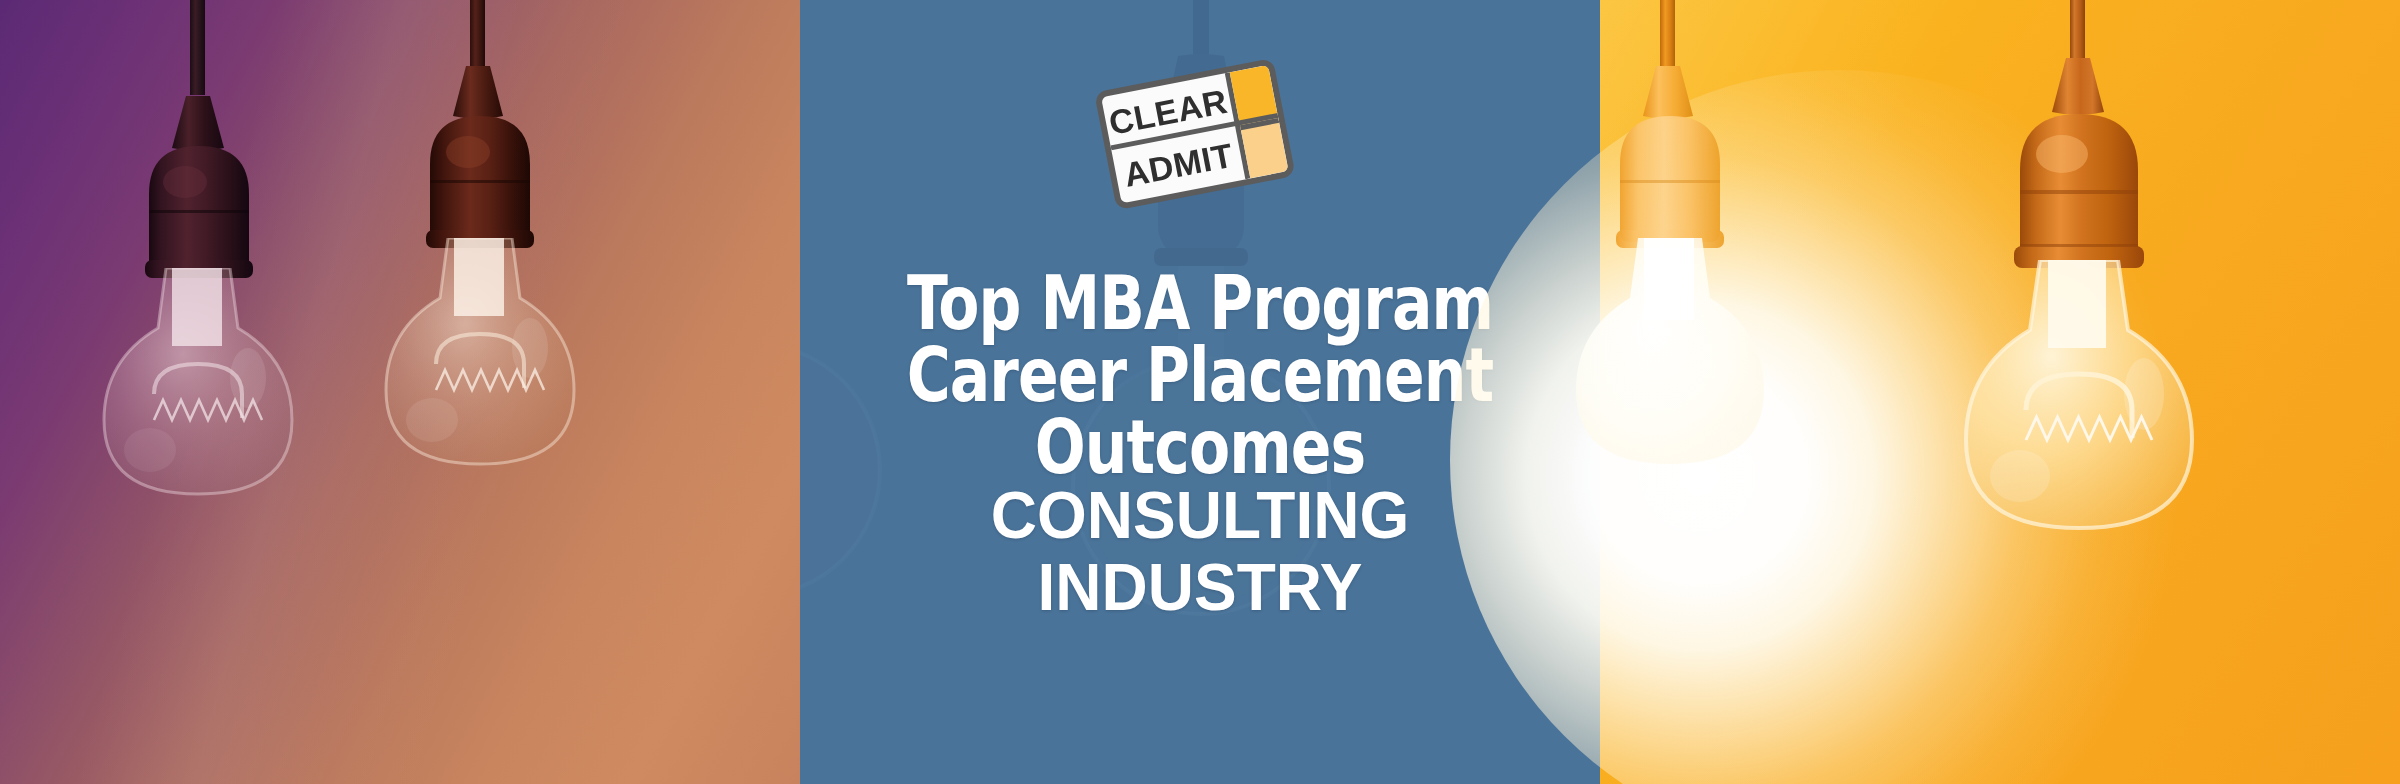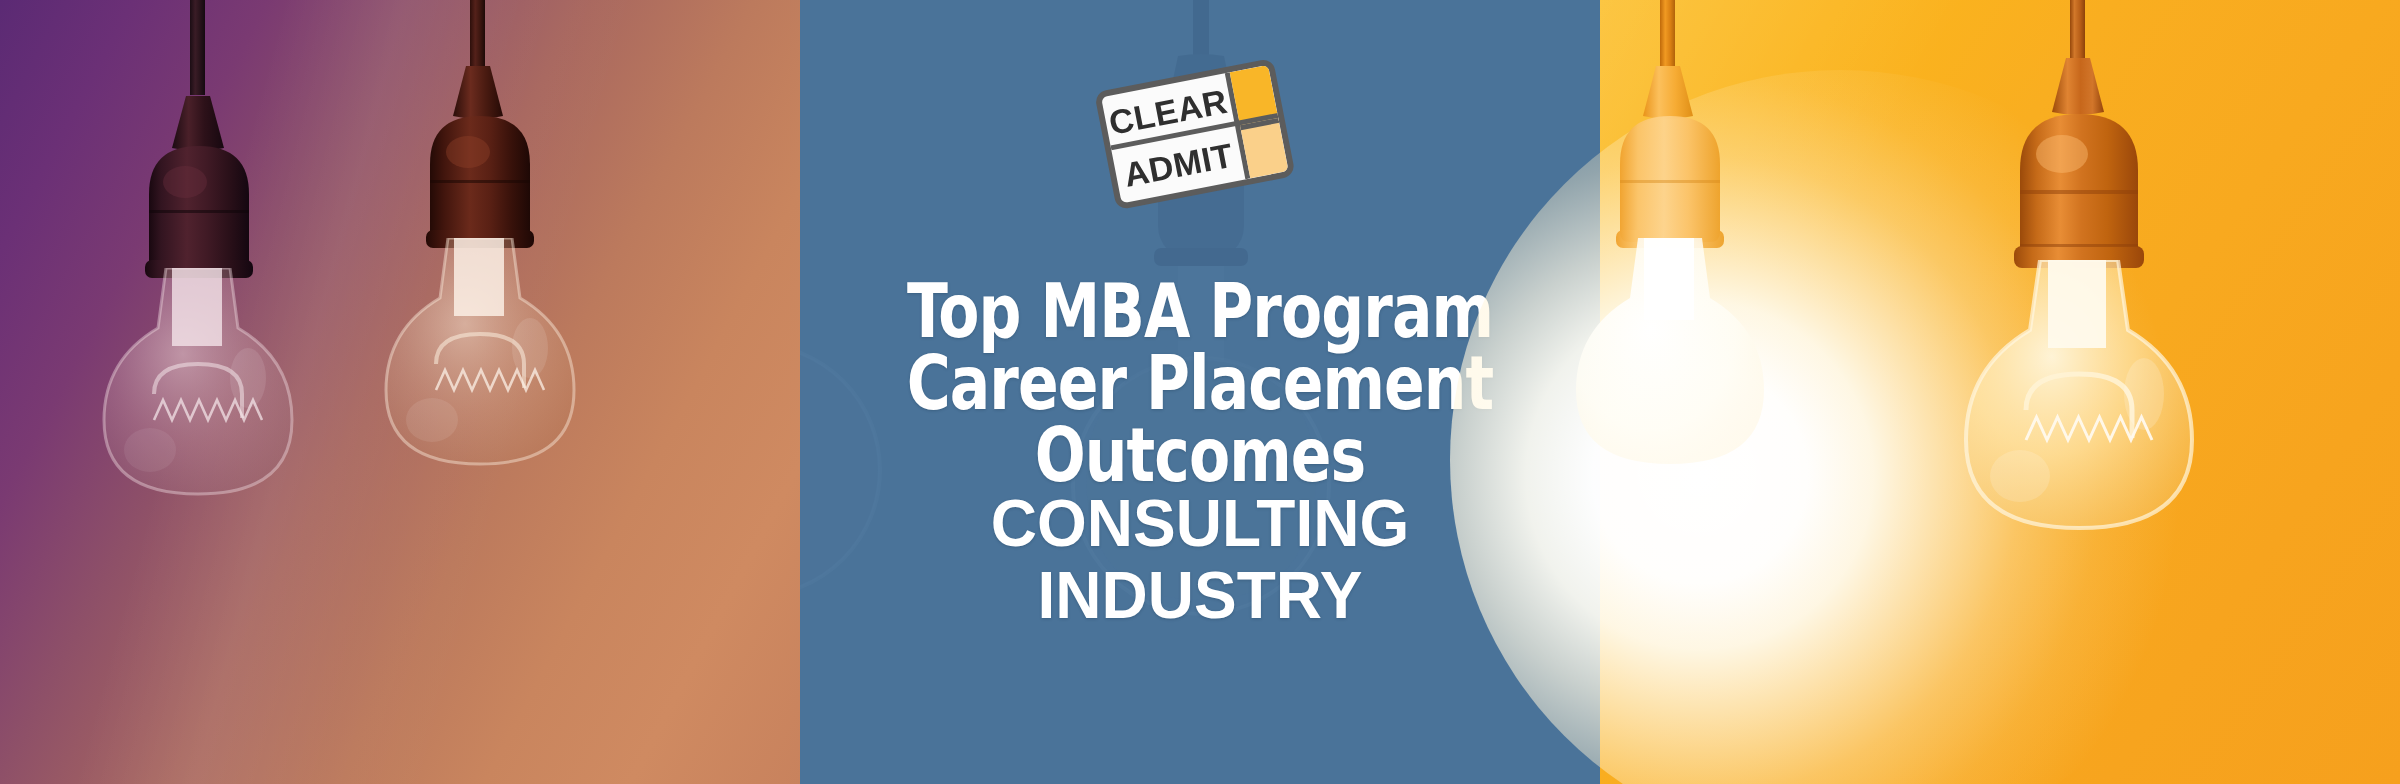--- a/index.html
+++ b/index.html
@@ -64,21 +64,21 @@
     background:#4a7399;
     overflow:hidden;
   }
   .center-bulbshadow {
     position:absolute;
     opacity:.30;
   }
 
   
   .headline-wrap {
-    position:absolute; left:800px; top:12px; width:800px; height:703px;
+    position:absolute; left:800px; top:4px; width:800px; height:703px;
     display:flex; flex-direction:column; align-items:center;
     pointer-events:none;
   }
   .hl {
     color:#ffffff;
     text-align:center;
     white-space:nowrap;
     line-height:1.0;
     text-shadow:0 1px 3px rgba(20,45,70,.28);
   }

